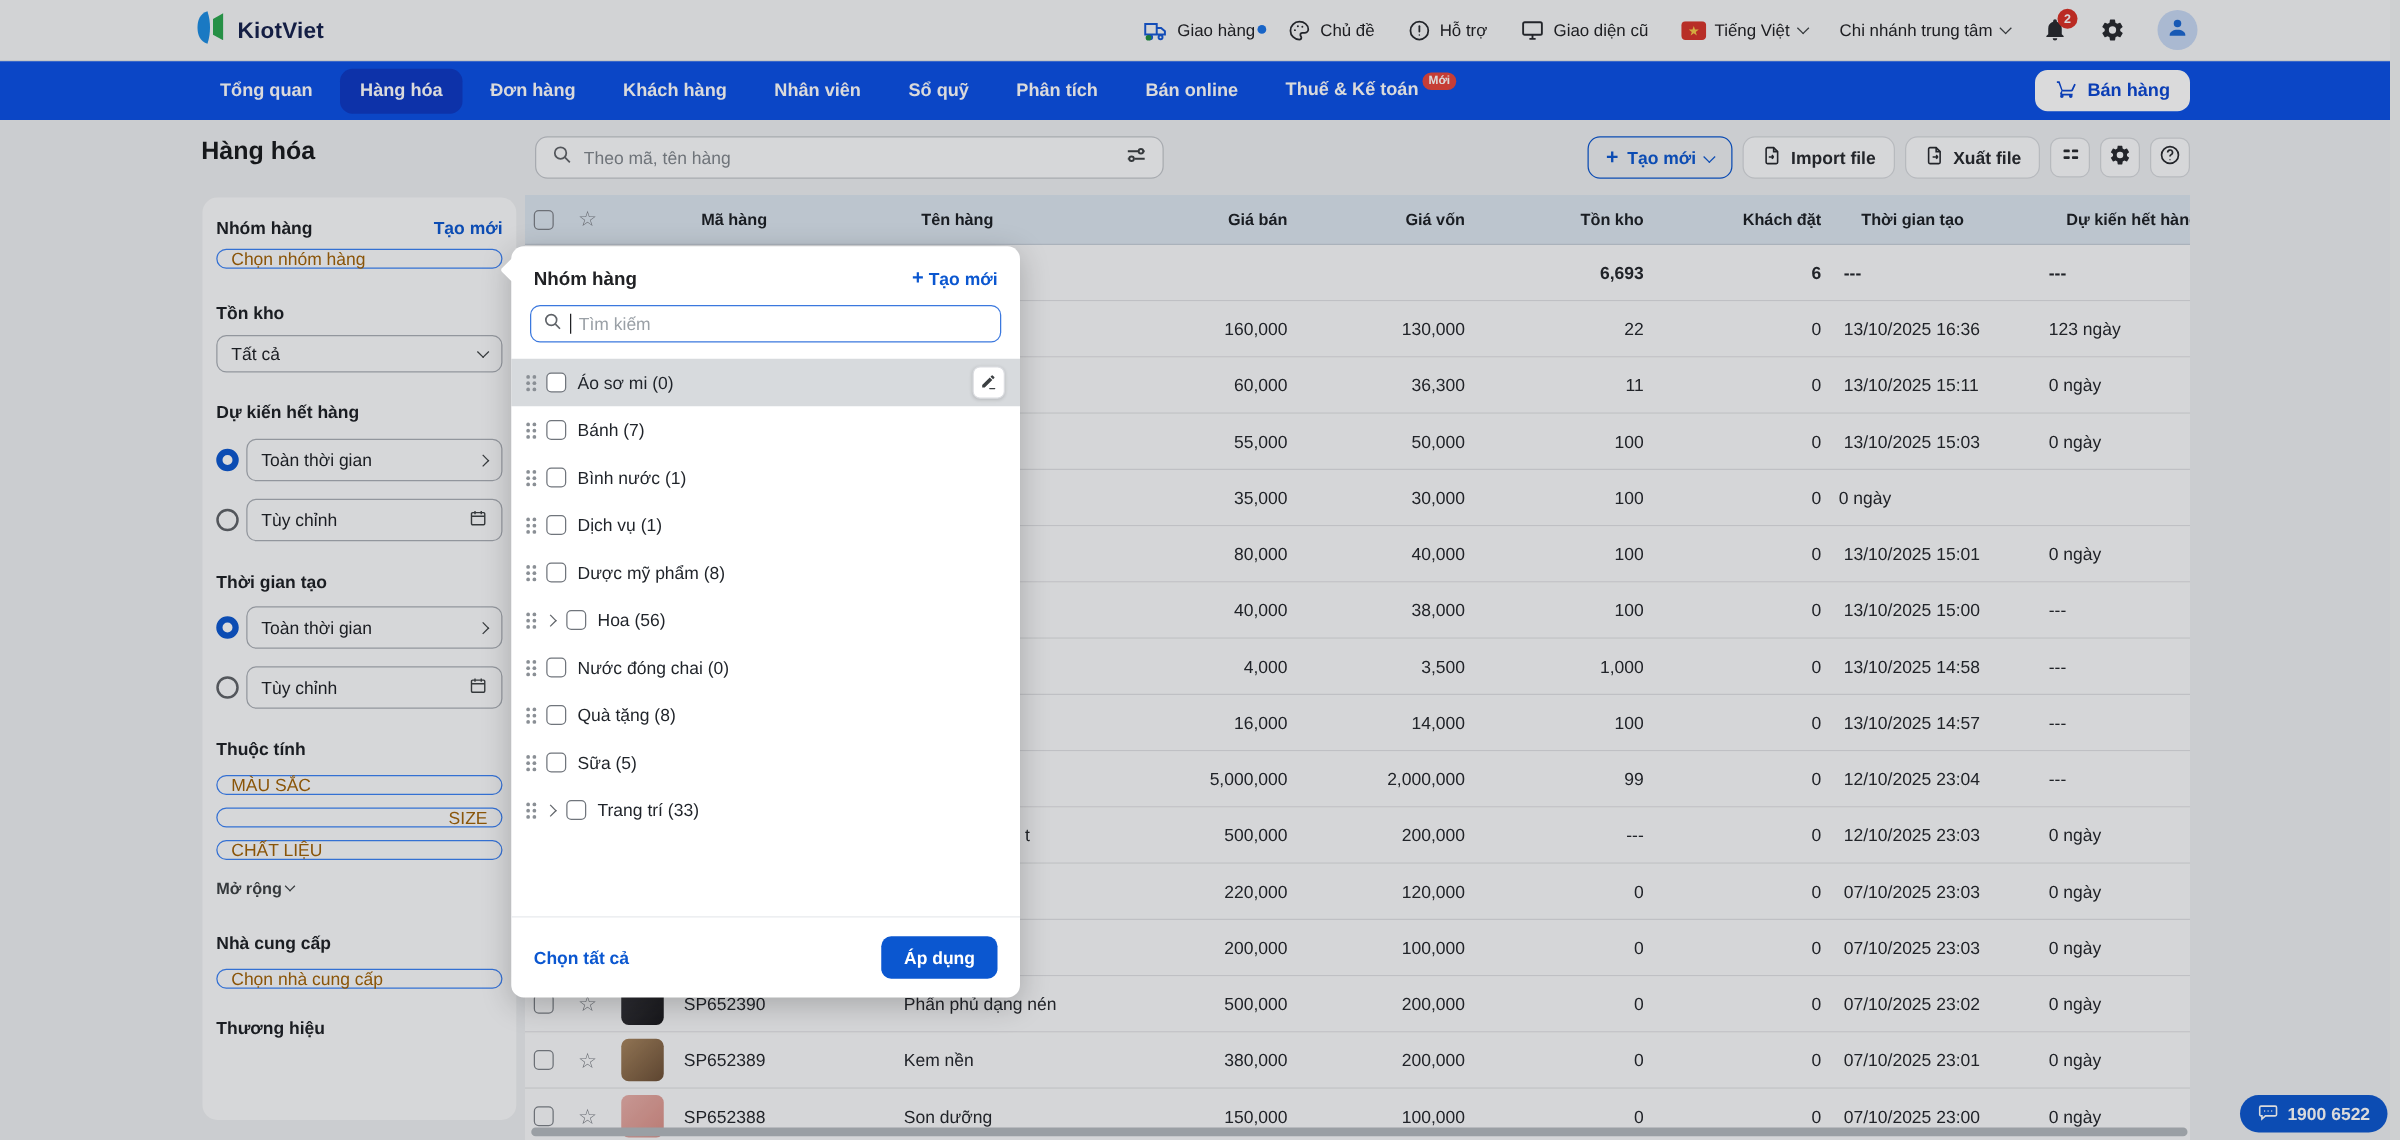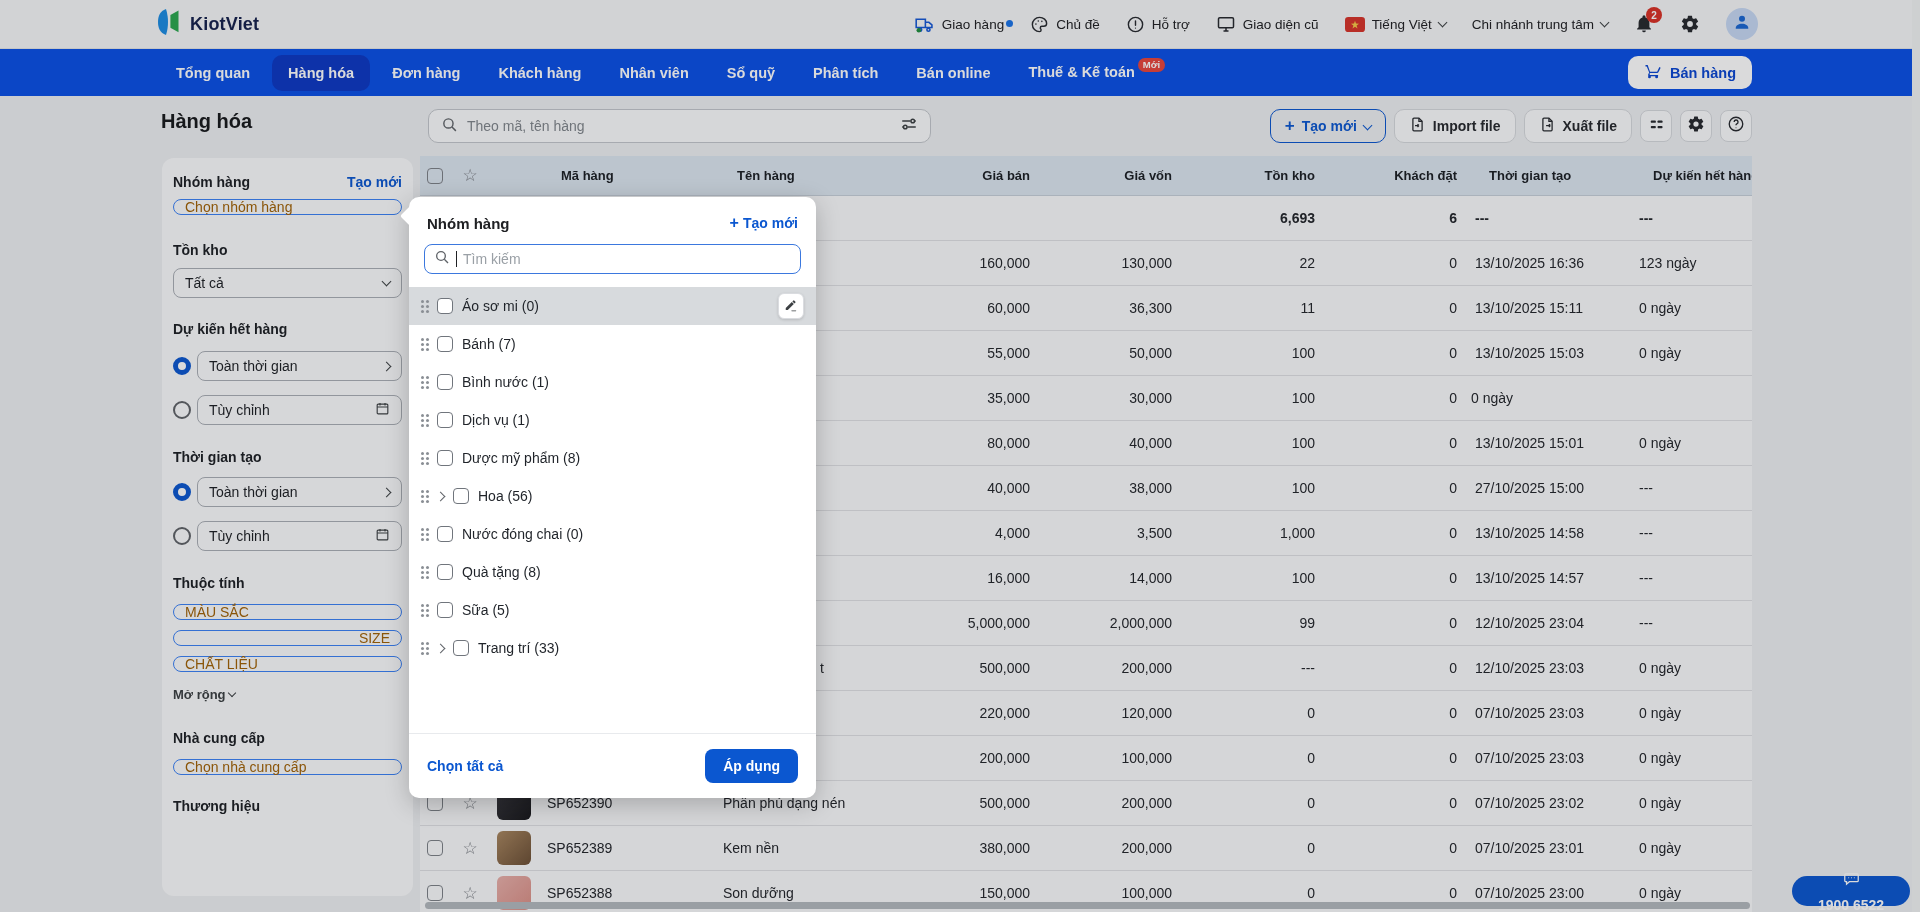--- a/index.html
+++ b/index.html
@@ -57,21 +57,21 @@
   .sb-label{font-size:14px;font-weight:700;color:#1c1f24;display:flex;align-items:center;justify-content:space-between;}
   .sb-link{color:#0b57d0;font-weight:700;font-size:14px;cursor:pointer;}
   .sb-input{height:16px;border:1px solid #3b82f6;border-radius:8px;display:flex;align-items:center;
             padding:0 11px;color:#a16207;font-size:14px;background:transparent;}
   .sb-select{height:30px;border:1px solid #aaafb6;border-radius:8px;display:flex;align-items:center;
              justify-content:space-between;padding:0 11px;color:#1c1f24;font-size:14px;cursor:pointer;}
   .sb-radio-row{display:flex;align-items:center;gap:6px;}
   .radio{width:18px;height:18px;border-radius:50%;border:2px solid #5f6368;background:transparent;flex:0 0 auto;}
   .radio.sel{border:5.5px solid #0b57d0;background:#fff;}
   .sb-opt{flex:1;height:30px;border:1px solid #aaafb6;border-radius:8px;display:flex;align-items:center;
-          justify-content:space-between;padding:0 11px;color:#1c1f24;font-size:14px;cursor:pointer;}
+          justify-content:space-between;padding:16px 11px;color:#1c1f24;font-size:14px;cursor:pointer;}
   .chev-right{width:7px;height:7px;border-right:1.8px solid #3c4043;border-bottom:1.8px solid #3c4043;
               transform:rotate(-45deg);}
   .sb-more{font-size:13px;font-weight:700;color:#3c4043;display:flex;align-items:center;gap:3px;cursor:pointer;}
   .sb-more .chev-down{width:6px;height:6px;margin-top:-3px;}
 
   
   .table{position:absolute;left:420px;top:60px;width:1332px;}
   .trow{display:grid;grid-template-columns:30px 40px 50px 175px 190px 130px 142px 143px 142px 168px 122px;
         height:45px;background:#fafbfc;border-bottom:1px solid #dfe1e4;}
   .trow.thead{height:40px;background:#dce6f0;border-bottom:1px solid #c6d0da;}
@@ -86,21 +86,21 @@
   .c-chk{justify-content:center;}
   .c-star{justify-content:center;}
   .cb{width:16px;height:16px;border:1.5px solid #7d8288;border-radius:4px;background:transparent;}
   .star{font-size:17px;color:#7d8288;line-height:1;}
   .thumb{width:34px;height:34px;border-radius:6px;margin-left:7px;}
 
   .hscrollbar{position:absolute;left:425px;top:806px;width:1325px;height:7px;border-radius:4px;background:#b4b9be;}
   .vstrip{position:fixed;right:0;top:0;width:8px;height:912px;background:#f1f3f4;z-index:30;}
 
   .phone-pill{position:absolute;left:1792px;top:780px;width:118px;height:30px;border-radius:16px;background:#0b57d0;
-              display:flex;align-items:center;justify-content:center;gap:7px;color:#fff;font-weight:700;font-size:14px;cursor:pointer;flex-direction:column;}
+              display:flex;align-items:center;justify-content:center;gap:7px;color:#fff;font-weight:700;font-size:14px;cursor:pointer;}
 
   
   .dim{position:fixed;inset:0;background:rgba(18,22,28,0.155);z-index:40;}
 
   
   .gdrop{position:absolute;left:409px;top:197px;width:407px;height:601px;background:#fff;border-radius:10px;
          box-shadow:0 6px 24px rgba(0,0,0,0.22);z-index:50;}
   .gdrop .notch{position:absolute;left:-6px;top:12px;width:14px;height:14px;background:#fff;transform:rotate(45deg);border-radius:2px;}
   .gd-head{display:flex;align-items:center;justify-content:space-between;padding:17px 18px 0 18px;}
   .gd-title{font-size:15px;font-weight:700;color:#202124;}
@@ -534,21 +534,21 @@
         <div class="cell c-star">
           <span class="star">☆</span>
         </div>
         <div class="cell"></div>
         <div class="cell c-code"></div>
         <div class="cell c-name"></div>
         <div class="cell c-price">40,000</div>
         <div class="cell c-cost">38,000</div>
         <div class="cell c-stock">100</div>
         <div class="cell c-ordered">0</div>
-        <div class="cell c-created">27/10/2025 15:00</div>
+        <div class="cell c-created">13/10/2025 15:00</div>
         <div class="cell c-expire">---</div>
       </div>
       <div class="trow">
         <div class="cell c-chk">
           <div class="cb"></div>
         </div>
         <div class="cell c-star">
           <span class="star">☆</span>
         </div>
         <div class="cell"></div>

